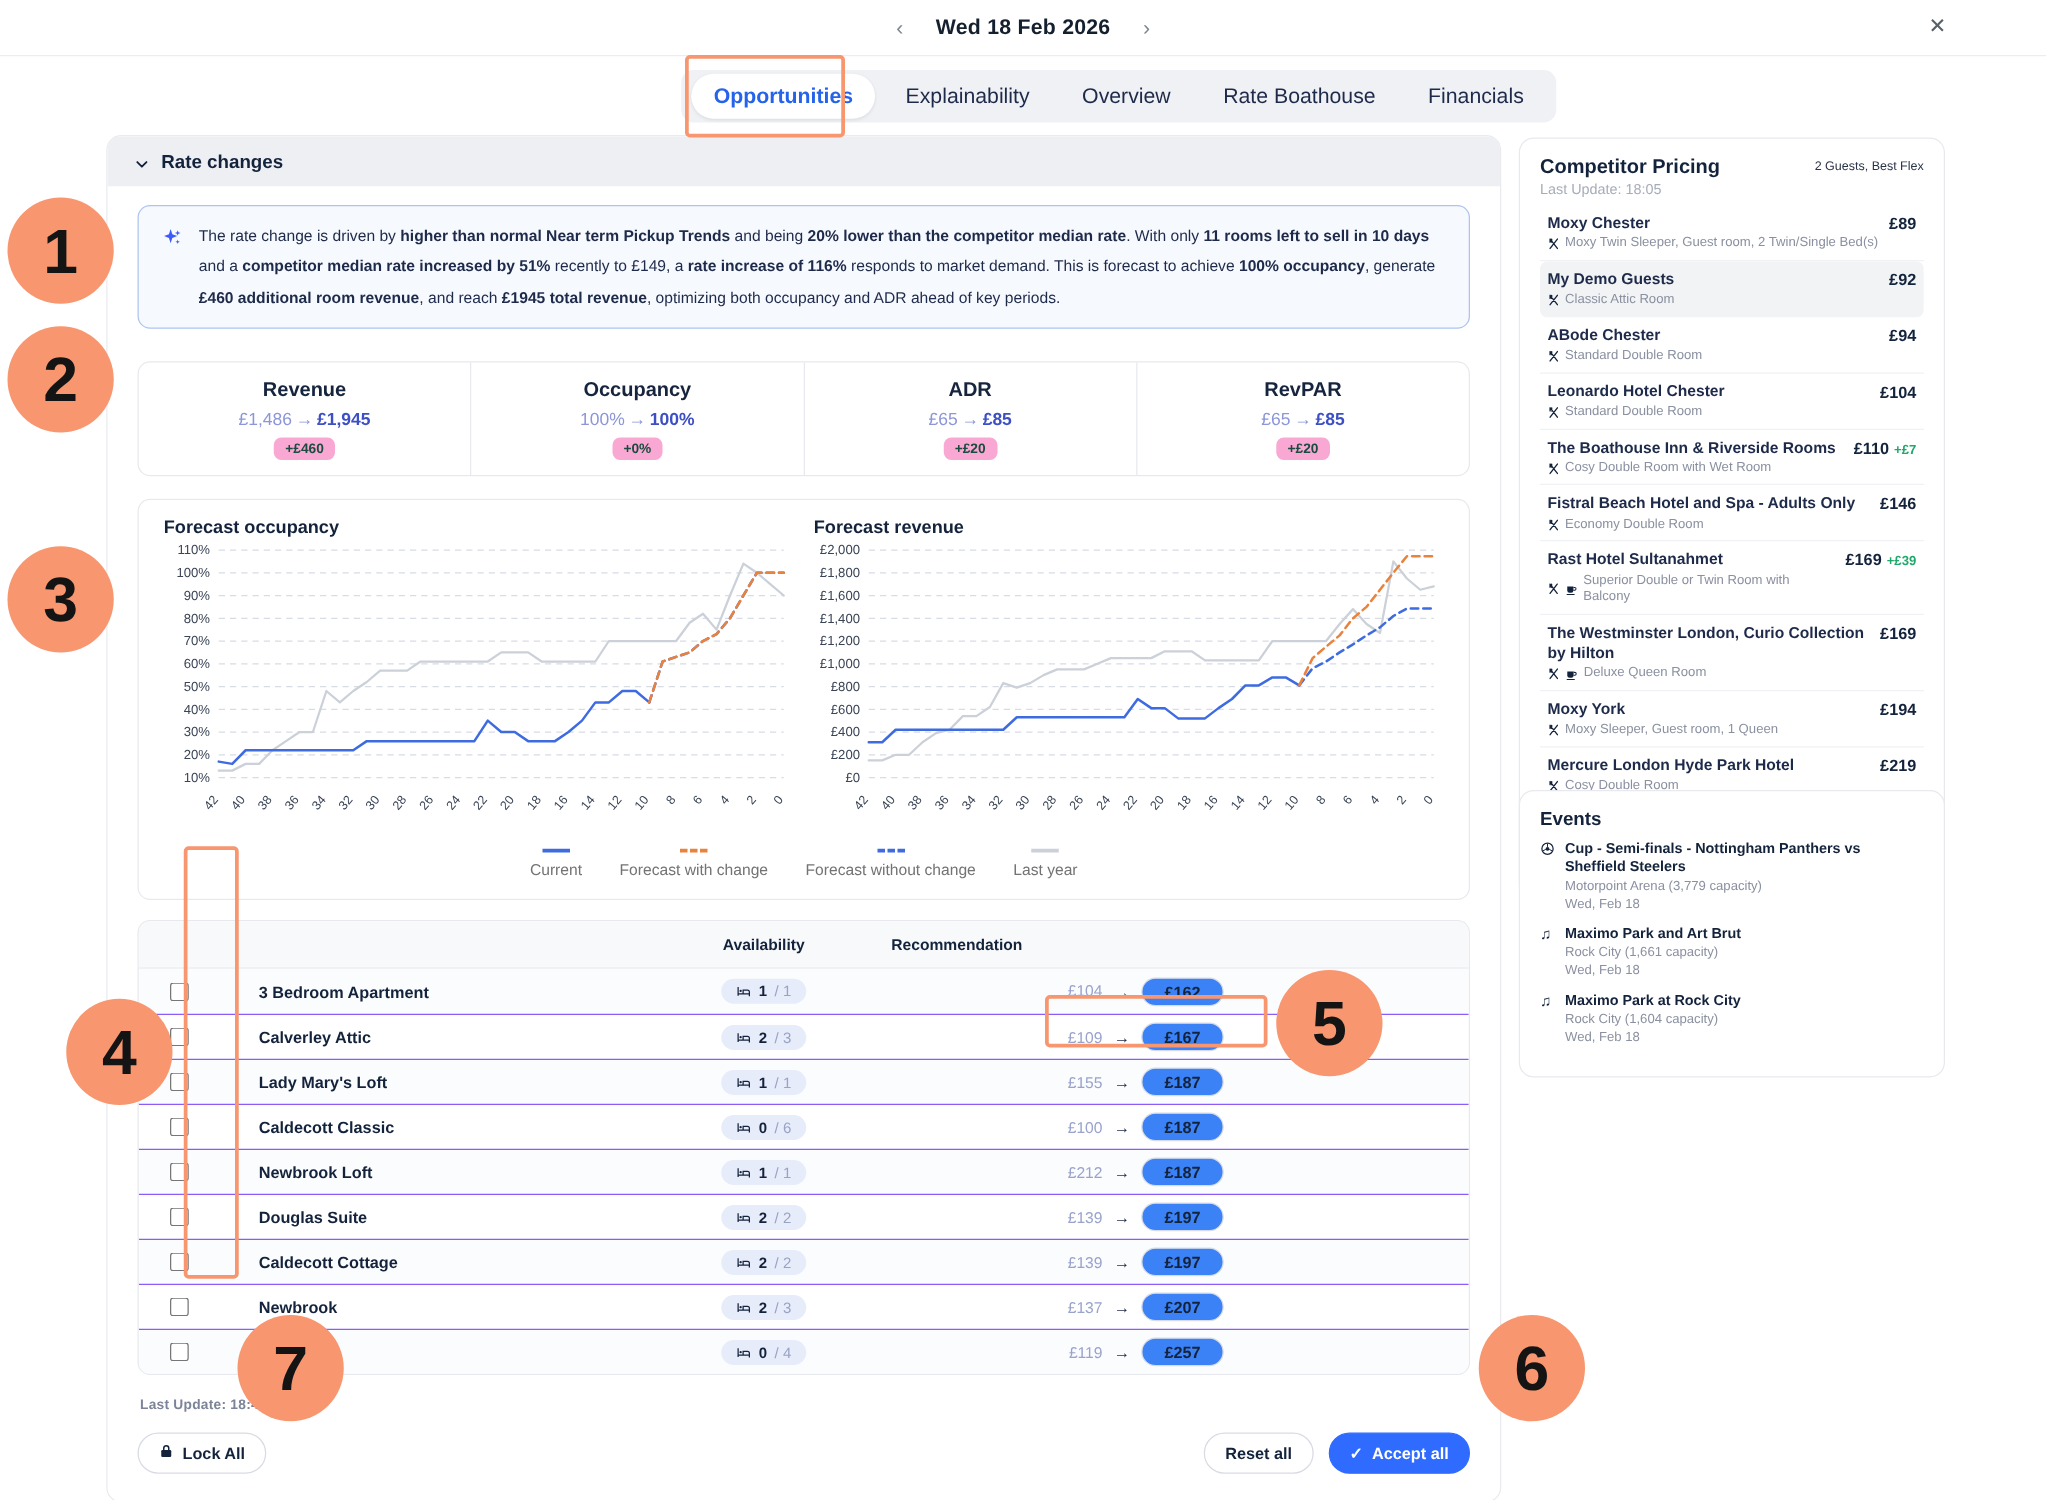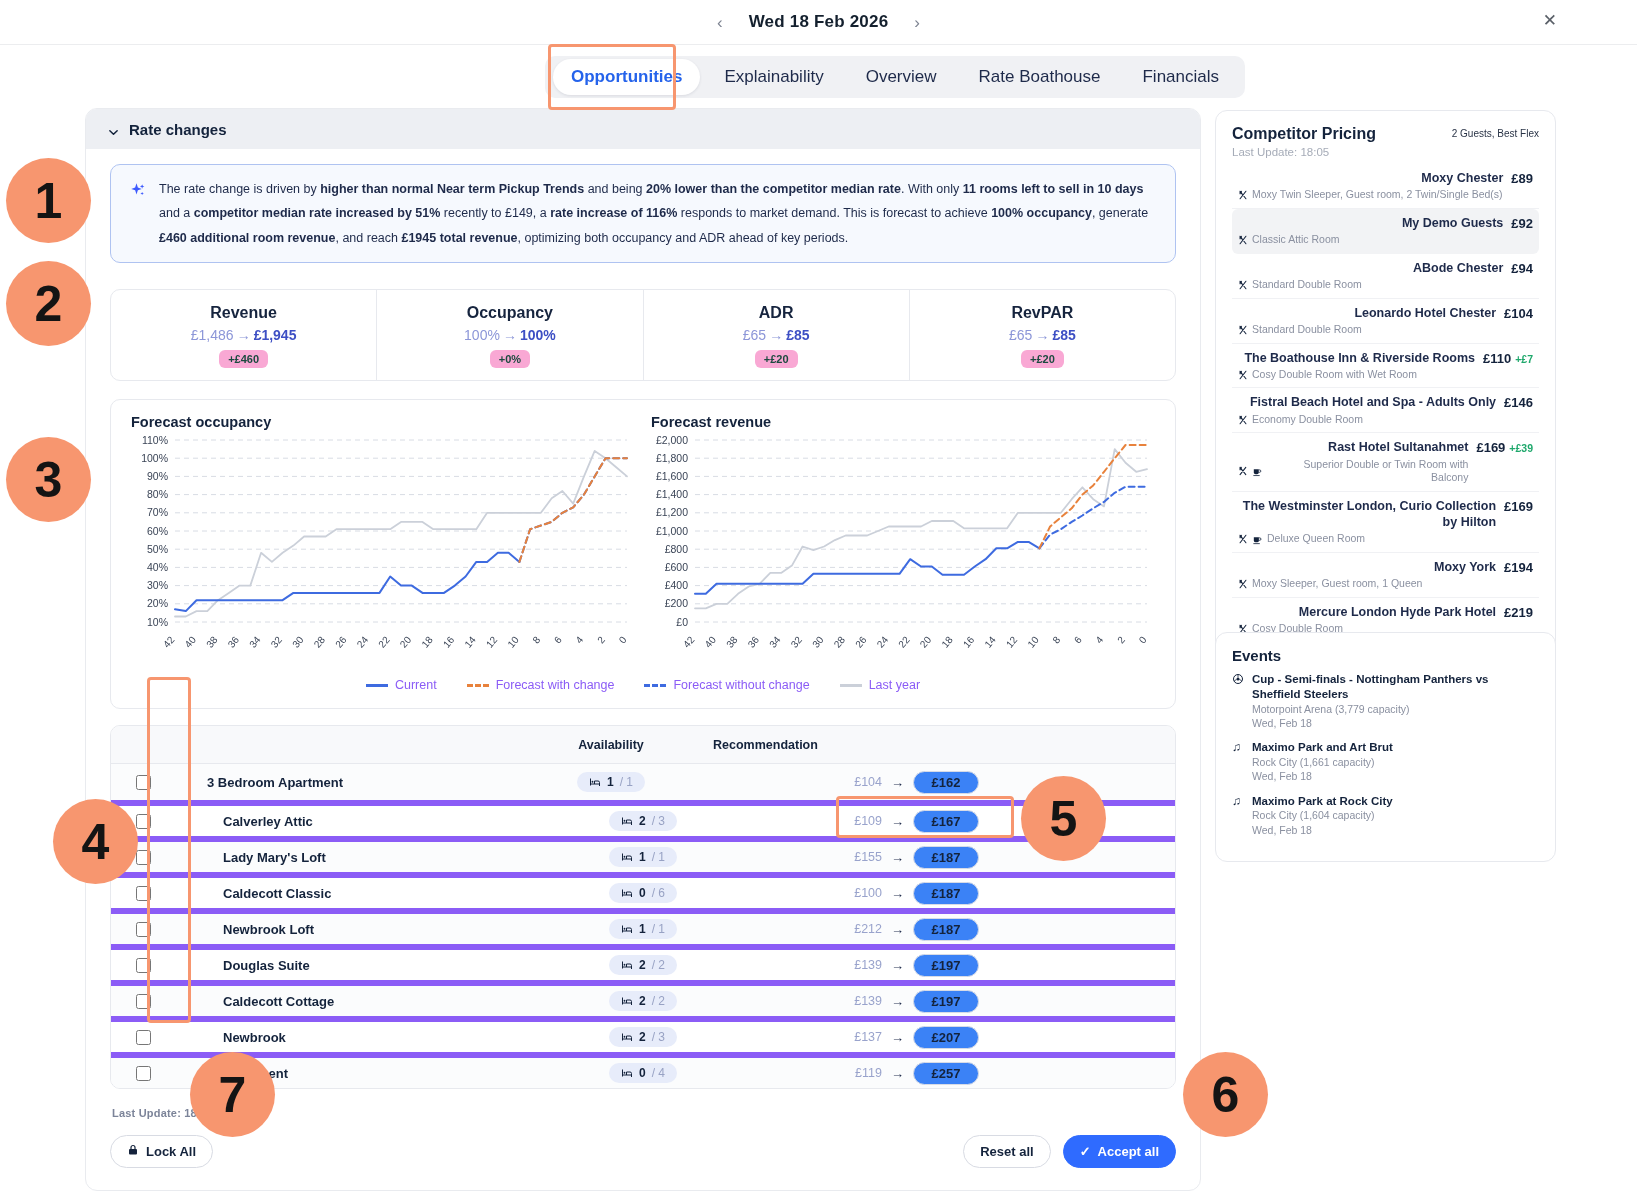--- a/index.html
+++ b/index.html
@@ -51,30 +51,30 @@
   .metric-to { color:#3D4FC4; font-weight:700; }
   .metric-delta { display:inline-block; margin-top:7px; background:#f9a8d4; color:#1B4A3F;
     font-size:11px; font-weight:700; padding:3px 9px; border-radius:6px; }
 
   
   .charts-card { border:1px solid #E7E9EE; border-radius:10px; padding:14px 12px 10px; margin-bottom:16px; }
   .charts-row { display:flex; }
   .chart-block { width:520px; }
   .chart-title { font-size:14.5px; font-weight:700; color:#14233C; margin:0 0 2px 8px; }
   .legend-row { display:flex; justify-content:center; gap:30px; padding:4px 0 6px; }
-  .legend-item { display:flex; align-items:center; gap:7px; font-size:12.5px; color:#8b5cf6; }
+  .legend-item { display:flex; align-items:center; gap:7px; font-size:12.5px; color:#737373;flex-direction:column; }
   .legend-swatch { width:22px; height:0; border-top-width:3px; }
 
   
   .table-card { border:1px solid #E7E9EE; border-radius:10px; overflow:hidden; }
   .t-row { display:grid; grid-template-columns:64px 348px 176px 1fr; align-items:center; height:36px; }
   .t-head { background:#F8F9FB; border-bottom:1px solid #E7E9EE; height:38px; }
   .t-head .h-avail { text-align:center; font-size:12.5px; font-weight:700; color:#14233C; }
   .t-head .h-reco { text-align:left; padding-left:14px; font-size:12.5px; font-weight:700; color:#14233C; }
-  .t-row + .t-row { border-top:6px solid #8b5cf6;gap:16px; }
+  .t-row + .t-row { border-top:1px solid #8b5cf6; }
   .t-row:nth-child(odd):not(.t-head) { background:#FBFCFD; }
   .cell-check { display:flex; justify-content:center; }
   .cell-check input { width:15px; height:15px; accent-color:#2F6BFF; border:1.5px solid #99A0B2; }
   .cell-name { font-size:13px; font-weight:700; color:#14233C; padding-left:32px; }
   .cell-avail { display:flex; justify-content:center; }
   .avail-badge { background:#E7ECFA; border-radius:999px; padding:3px 12px; display:flex; align-items:center; gap:6px;
     font-size:12px; font-weight:700; color:#14233C; }
   .avail-total { color:#98A2C4; font-weight:500; }
   .cell-price { display:flex; align-items:center; justify-content:flex-end; padding-right:196px; gap:9px; }
   .price-from { font-size:12.5px; color:#99A3CC; }
@@ -92,21 +92,21 @@
 
   
   .side-card { position:absolute; left:1215px; width:341px; border:1px solid #E7E9EE; border-radius:12px;
     background:#fff; padding:14px 16px; }
   .comp-card { top:110px; }
   .events-card { top:632px; }
   .comp-head { display:flex; align-items:flex-start; }
   .comp-title { font-size:16px; font-weight:700; color:#14233C; }
   .comp-guests { margin-left:auto; font-size:10px; color:#2A3447; padding-top:3px; }
   .comp-update { font-size:11.5px; color:#A6ACB8; margin:3px 0 6px; }
-  .comp-row { padding:6px 6px; border-bottom:1px solid #F0F1F4; display:flex; gap:8px;text-align:right; }
+  .comp-row { padding:6px 6px; border-bottom:1px solid #F0F1F4; display:flex; gap:8px; }
   .comp-row:last-of-type { border-bottom:none; }
   .comp-row.highlight { background:#F2F3F5; border-radius:6px; border-bottom:1px solid transparent; }
   .comp-main { flex:1; min-width:0; }
   .comp-name { font-size:12.5px; font-weight:700; color:#1E2A4A; line-height:1.3; }
   .comp-desc { font-size:10.5px; color:#8A90A0; margin-top:2px; display:flex; align-items:center; gap:4px; line-height:1.3; }
   .comp-price { font-size:13px; font-weight:700; color:#14233C; white-space:nowrap; padding-top:1px; }
   .comp-delta { font-size:10.5px; font-weight:700; color:#1FA86C; margin-left:4px; }
   .comp-footer { border-top:1px solid #E7E9EE; margin-top:4px; padding:10px 6px 2px; display:flex; align-items:center; }
   .comp-footer-label { flex:1; text-align:center; font-size:12.5px; font-weight:700; color:#14233C; }
   .comp-footer-value { font-size:13px; font-weight:700; color:#14233C; }

